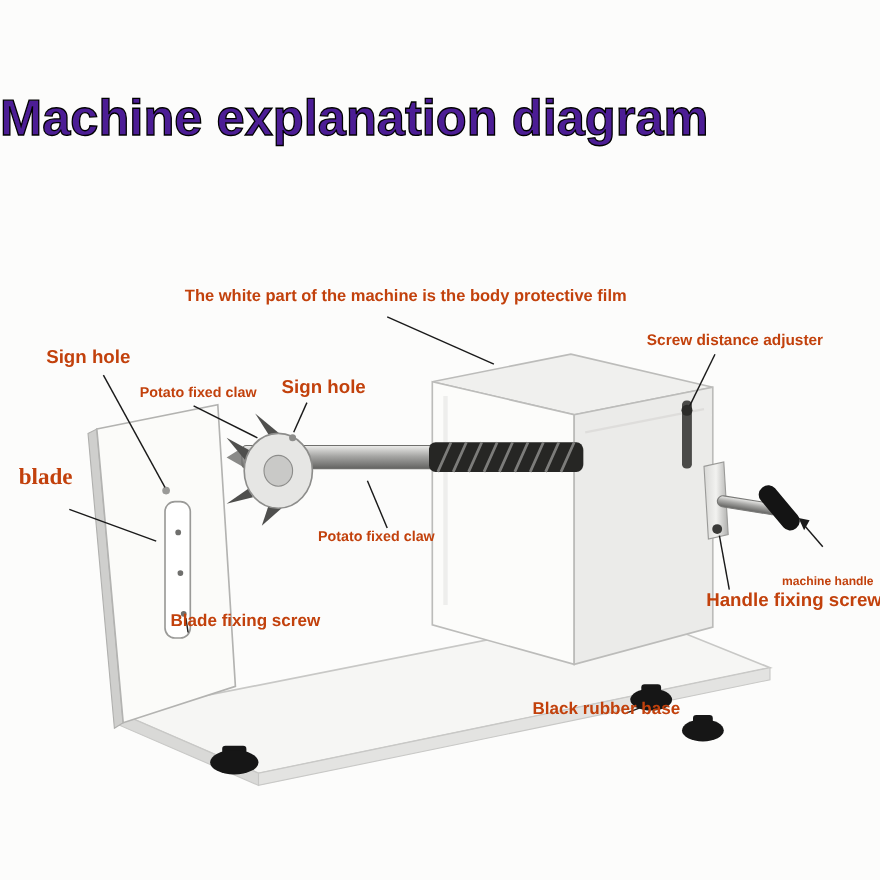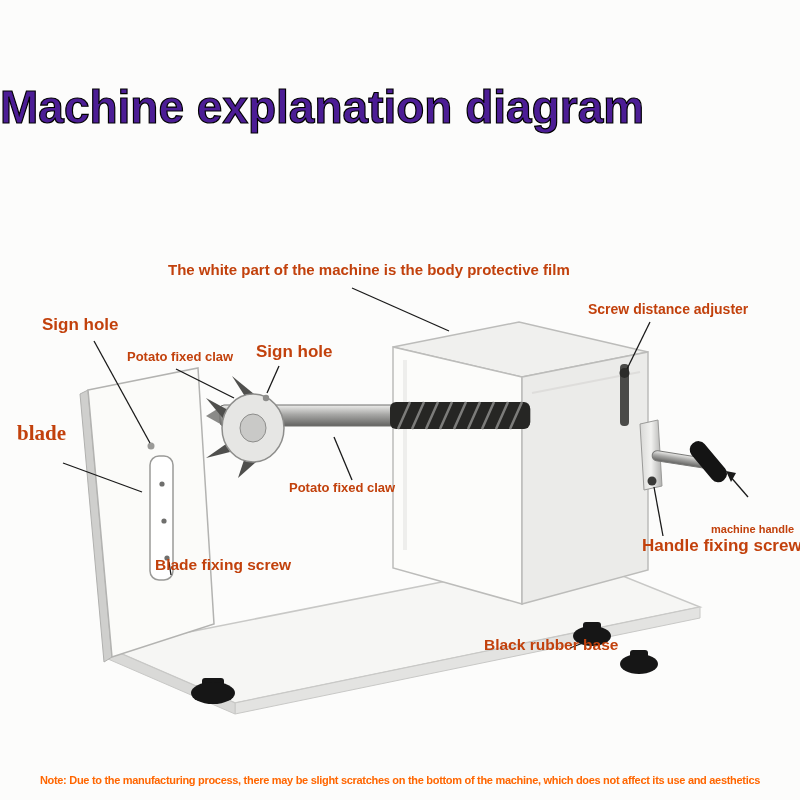--- a/index.html
+++ b/index.html
@@ -139,15 +139,14 @@
   <div class="lbl lbl-claw-top">Potato fixed claw</div>
   <div class="lbl lbl-sign-center">Sign hole</div>
   <div class="lbl lbl-screw-adj">Screw distance adjuster</div>
   <div class="lbl lbl-blade">blade</div>
   <div class="lbl lbl-claw-bottom">Potato fixed claw</div>
   <div class="lbl lbl-handle">machine handle</div>
   <div class="lbl lbl-handle-screw">Handle fixing screw</div>
   <div class="lbl lbl-blade-screw">Blade fixing screw</div>
   <div class="lbl lbl-rubber">Black rubber base</div>
 
-  <div class="note">Note: Due to the manufacturing process, there may be slight scratches on the bottom of the machine, which does not affect its use and aesthetics</div>
 
 </div>
 
 </body></html>

